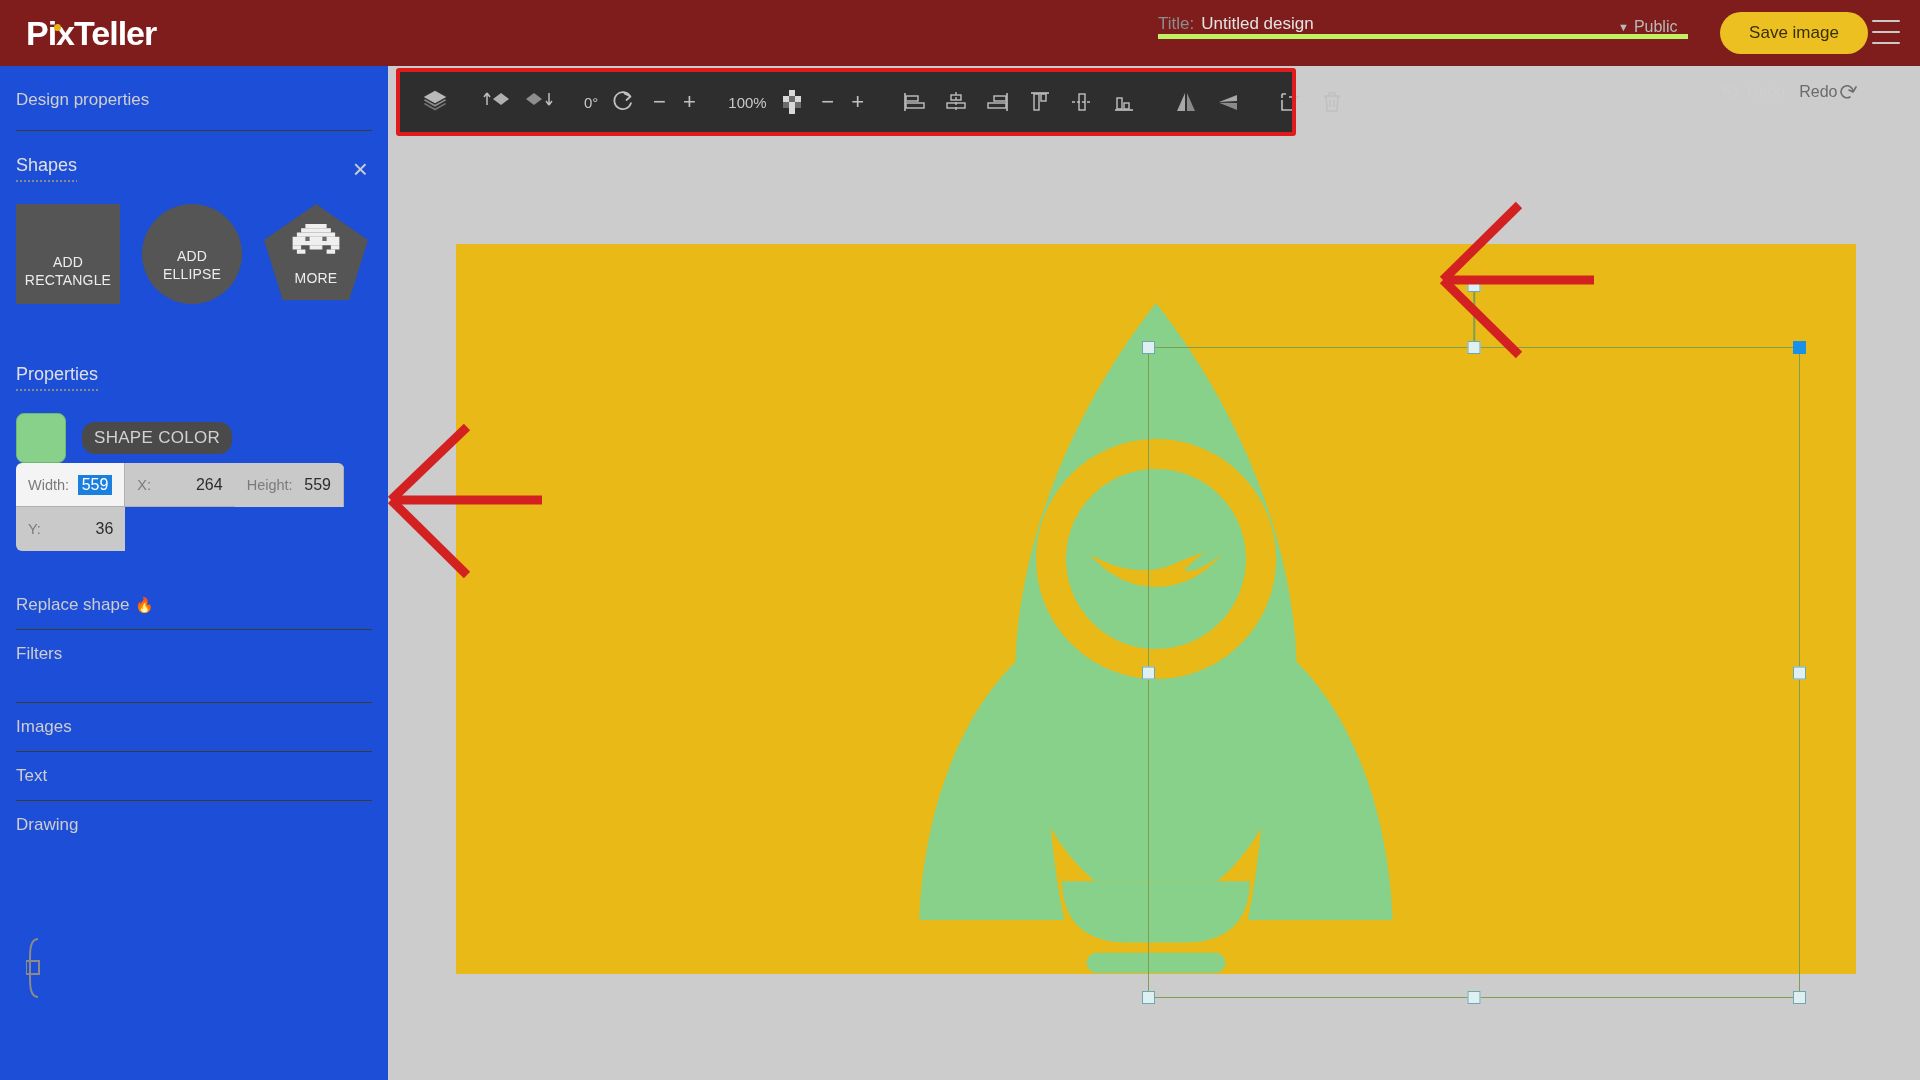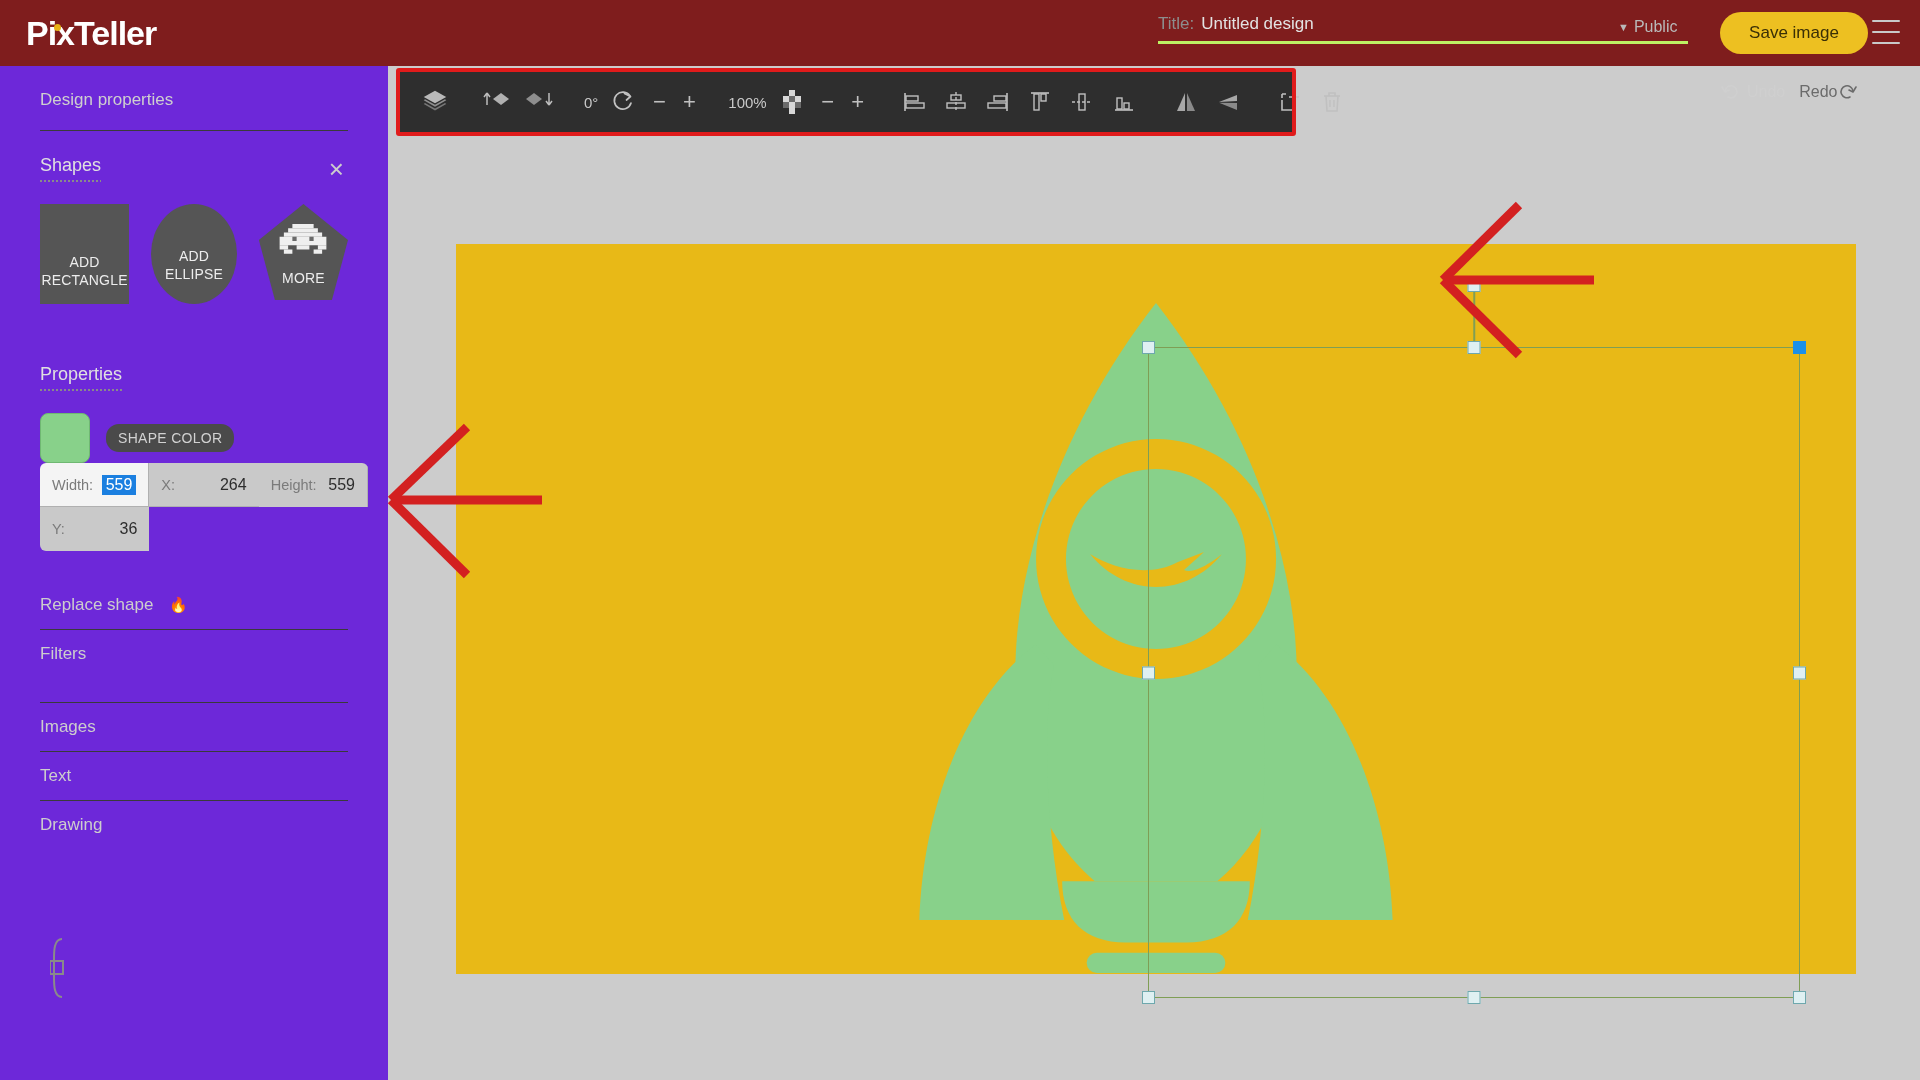--- a/index.html
+++ b/index.html
@@ -29,22 +29,21 @@
   .nav { display:flex; align-items:center; margin-left:46px; gap:36px; }
   .nav a {
     font-size:17px; color:#c7c7c7; text-decoration:none; padding-bottom:4px;
     position:relative; white-space:nowrap;
   }
   .nav a.active { color:#e6e6e6; border-bottom:1px solid #b9b9b9; }
   .crown { color:#e8b317; font-size:15px; margin-left:5px; }
 
   .title-wrap {
     position:absolute; left:1158px; top:14px; width:530px;
-    display:flex; align-items:baseline; border-bottom:3px solid #bef264;
-    padding-bottom:7px;
+    display:flex; align-items:baseline; border-bottom:5px solid #bef264;
   }
   .title-label { font-size:17px; color:#8d8d8d; margin-right:7px; }
   .title-value {
     font-size:17px; color:#e3e3e3; background:transparent; border:none;
     outline:none; font-family:"Liberation Sans", sans-serif; width:420px;
   }
 
   .public-sel {
     position:absolute; left:1618px; top:18px; font-size:16px; color:#b9b9b9;
     display:flex; align-items:center; gap:5px; cursor:pointer;
@@ -59,21 +58,21 @@
   .burger {
     position:absolute; left:1872px; top:20px; width:28px; height:24px;
     display:flex; flex-direction:column; justify-content:space-between;
     cursor:pointer;
   }
   .burger span { display:block; height:2px; background:#c9c9c9; border-radius:1px; }
 
   
   .sidebar {
     position:absolute; left:0; top:66px; width:388px; height:1014px;
-    background:#6d28d9; padding:0 40px;
+    background:#1d4ed8; padding:0 16px;
   }
   .sb-heading {
     font-size:17px; color:#cfcfcf; padding-top:24px; padding-bottom:20px;
   }
   .sb-rule { height:1px; background:#3a3a3a; }
 
   .sec-title-row {
     display:flex; align-items:center; justify-content:space-between;
     padding-top:24px;
   }
@@ -108,21 +107,21 @@
   }
 
   .props-title { margin-top:36px; }
 
   .color-row { display:flex; align-items:center; gap:16px; margin-top:22px; }
   .color-swatch {
     width:50px; height:50px; border-radius:8px; background:#88d18a;
     border:1px solid #6fb872; cursor:pointer;
   }
   .color-tag {
-    background:#4a4a4a; color:#d2d2d2; font-size:14px; padding:6px 12px;
+    background:#4a4a4a; color:#d2d2d2; font-size:17px; padding:6px 12px;
     border-radius:13px; letter-spacing:.3px;
   }
 
   .numgrid {
     width:328px; display:grid;
     grid-template-columns:1fr 1fr 1fr; grid-template-rows:44px 44px;
     border-radius:6px; overflow:hidden; position:relative;text-align:center;
   }
   .ncell {
     background:#c9c9c9; display:flex; align-items:center;
@@ -138,21 +137,21 @@
   }
   .nval.sel { background:#1b7fe0; color:#ffffff; padding:1px 4px; }
 
   .link-bracket {
     position:absolute; left:10px; top:474px; width:20px; height:62px;
   }
 
   .menu-list { margin-top:30px; }
   .menu-item {
     font-size:17px; color:#cdcdcd; padding:14px 0 14px 0; cursor:pointer;
-    display:flex; align-items:center; gap:16px;
+    display:flex; align-items:center; gap:6px;
   }
   .menu-item .flame { font-size:15px; }
   .menu-sep { height:1px; background:#3a3a3a; }
   .menu-gap { height:24px; }
 
   
   .canvas-area {
     position:absolute; left:388px; top:66px; width:1532px; height:1014px;
     background:#cccccc;
   }

